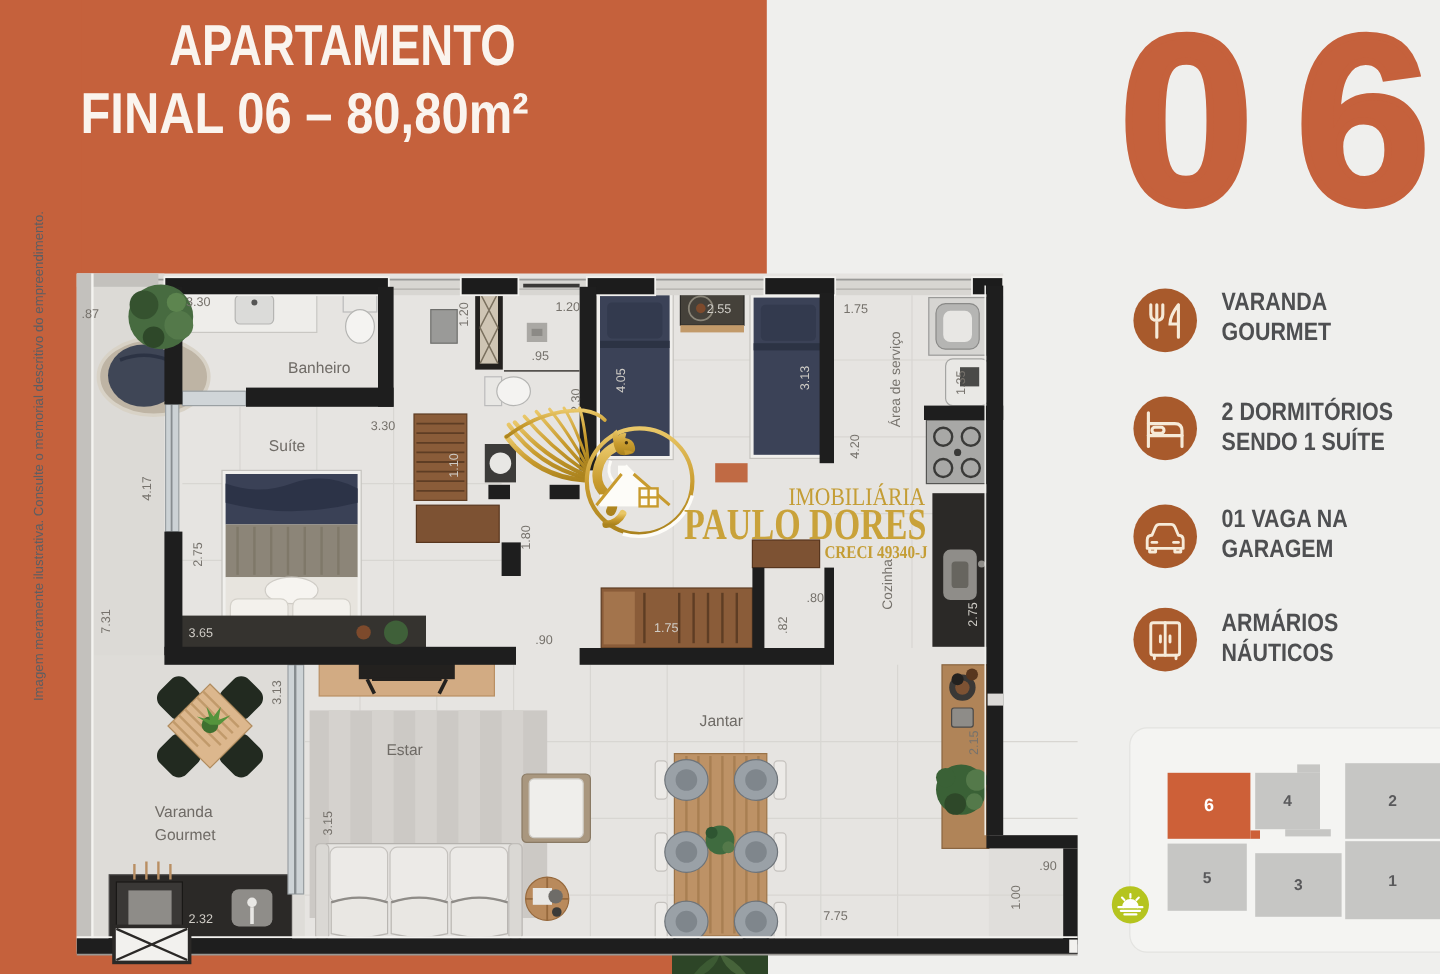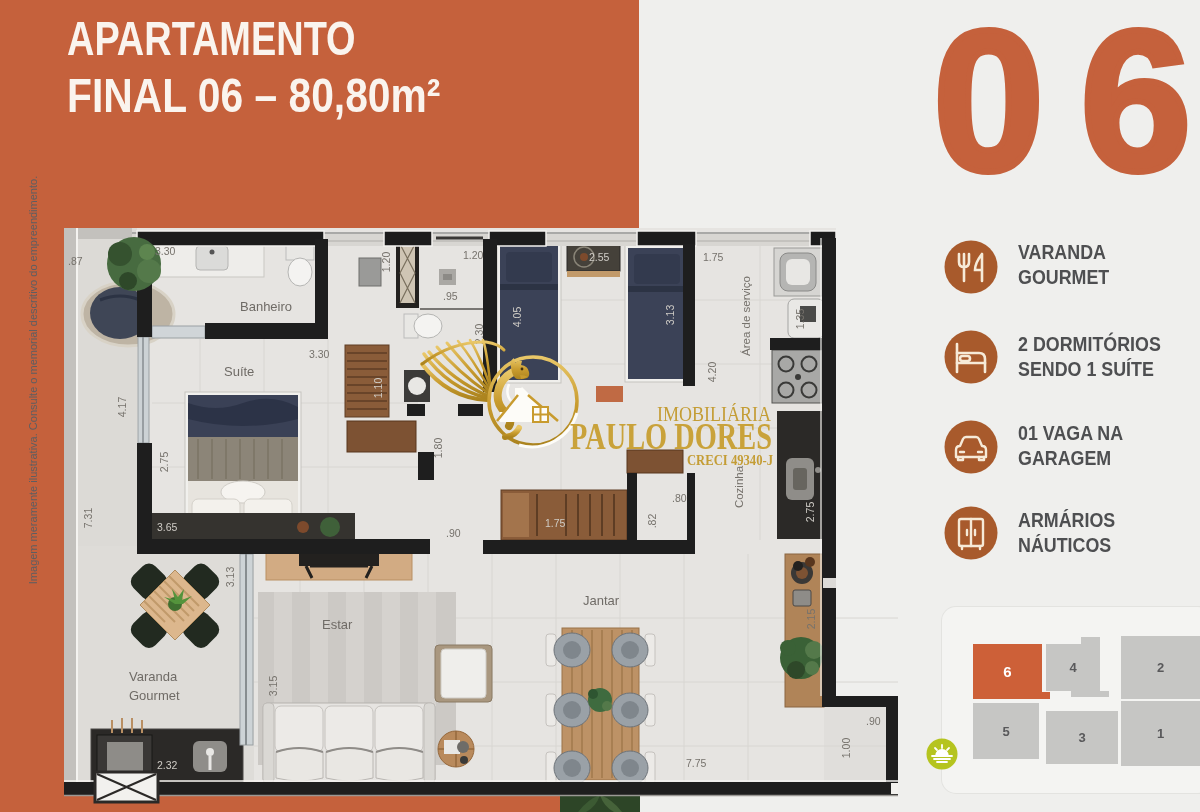--- a/index.html
+++ b/index.html
@@ -17,21 +17,21 @@
 
 <div class="abs" style="left:0;top:0;width:68px;height:812px;background:#c5613c;"></div>
 
 <div class="abs" style="left:0;top:778px;width:560px;height:34px;background:#c5613c;"></div>
 
 <div class="abs" style="left:560px;top:793px;width:80px;height:19px;background:#2d4527;overflow:hidden;"><svg width="80" height="19">
       <path d="M18,19 Q28,6 40,2 Q36,14 26,19 z" fill="#3c5a33"></path>
       <path d="M62,19 Q52,6 40,2 Q44,14 54,19 z" fill="#46633a"></path>
     </svg></div>
 
-<div class="abs" style="left:67px;top:10px;color:#faf4ee;font-weight:bold;font-size:48px;line-height:57px;white-space:nowrap;"><span style="display:inline-block;transform:scaleX(0.79);transform-origin:0 0;">APARTAMENTO</span><br><span style="display:inline-block;transform:scaleX(0.85);transform-origin:0 0;">FINAL 06 – 80,80m²</span></div>
+<div class="abs" style="left:67px;top:10px;color:#faf4ee;font-weight:bold;font-size:48px;line-height:57px;white-space:nowrap;text-align:right;"><span style="display:inline-block;transform:scaleX(0.79);transform-origin:0 0;">APARTAMENTO</span><br><span style="display:inline-block;transform:scaleX(0.85);transform-origin:0 0;">FINAL 06 – 80,80m²</span></div>
 
 <div class="abs" style="left:33px;top:380px;width:0;height:0;">
     <span style="position:absolute;transform:translate(-50%,-50%) rotate(-90deg);white-space:nowrap;font-size:11px;color:#5d5e62;">Imagem meramente ilustrativa. Consulte o memorial descritivo do empreendimento.</span>
   </div>
 
 <svg class="abs" style="left:0;top:0;" width="1200" height="812" viewBox="0 0 1200 812">
 
   <polygon points="64,228 836,228 836,696 898,696 898,795 64,795" fill="#e6e4e1"></polygon>
 
   <rect x="64" y="228" width="73" height="565" fill="#dcdad6"></rect>

